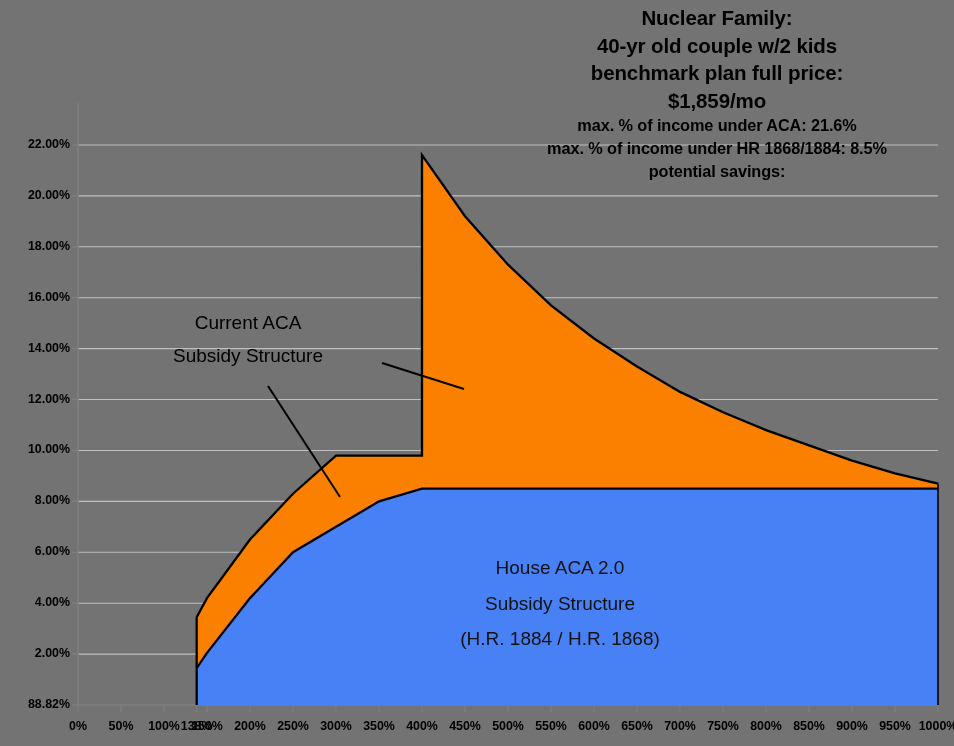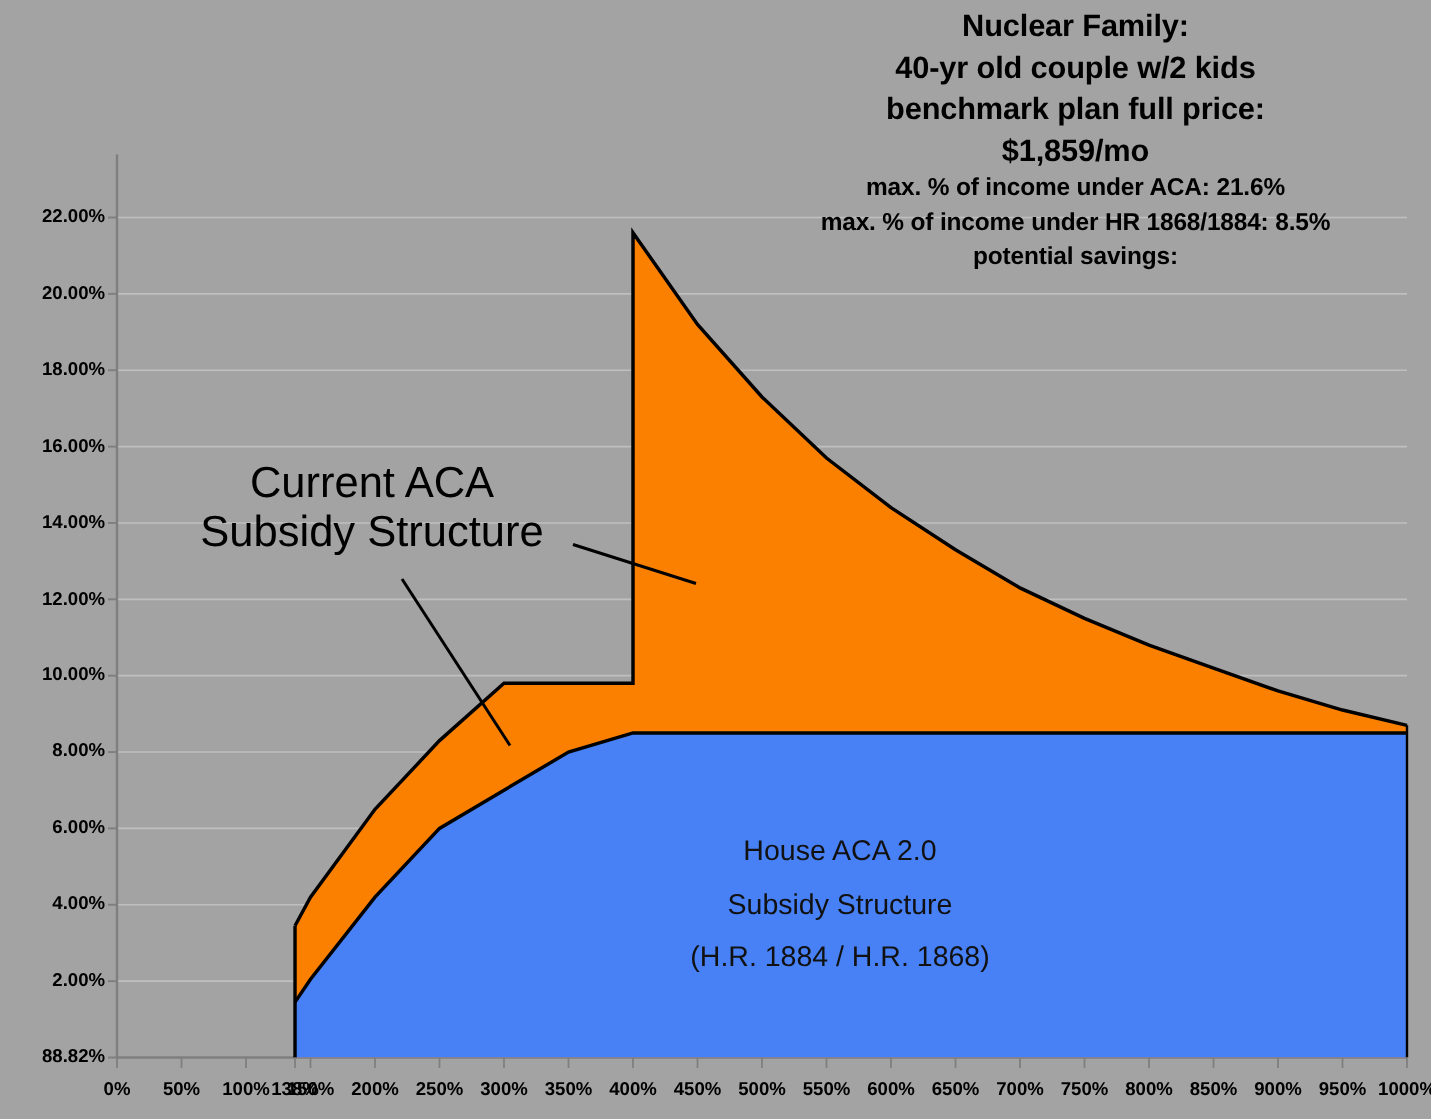--- a/index.html
+++ b/index.html
@@ -6,21 +6,21 @@
   html, body {
     margin: 0; padding: 0;
     width: 954px; height: 746px;
     background: #ffffff;
     font-family: "Liberation Sans", sans-serif;
     overflow: hidden;
   }
   #root {
     position: relative;
     width: 954px; height: 746px;
-    background: #a3a3a3;
+    background: #737373;
   }
   
   #header-block {
     position: absolute;
     left: 487px; top: 4px;
     width: 460px;
     text-align: center;
     z-index: 40;
   }
   #header-block .big {
@@ -62,21 +62,21 @@
     color: #000000;
     white-space: nowrap;
     z-index: 20;
   }
   
   #aca-callout {
     position: absolute;
     left: 108px; top: 306px;
     width: 280px;
     text-align: center;
-    font-size: 29px;
+    font-size: 19px;
     line-height: 33px;
     color: #000000;
     z-index: 30;
   }
   #house-callout {
     position: absolute;
     left: 358px; top: 550px;
     width: 404px;
     text-align: center;
     font-size: 19px;

